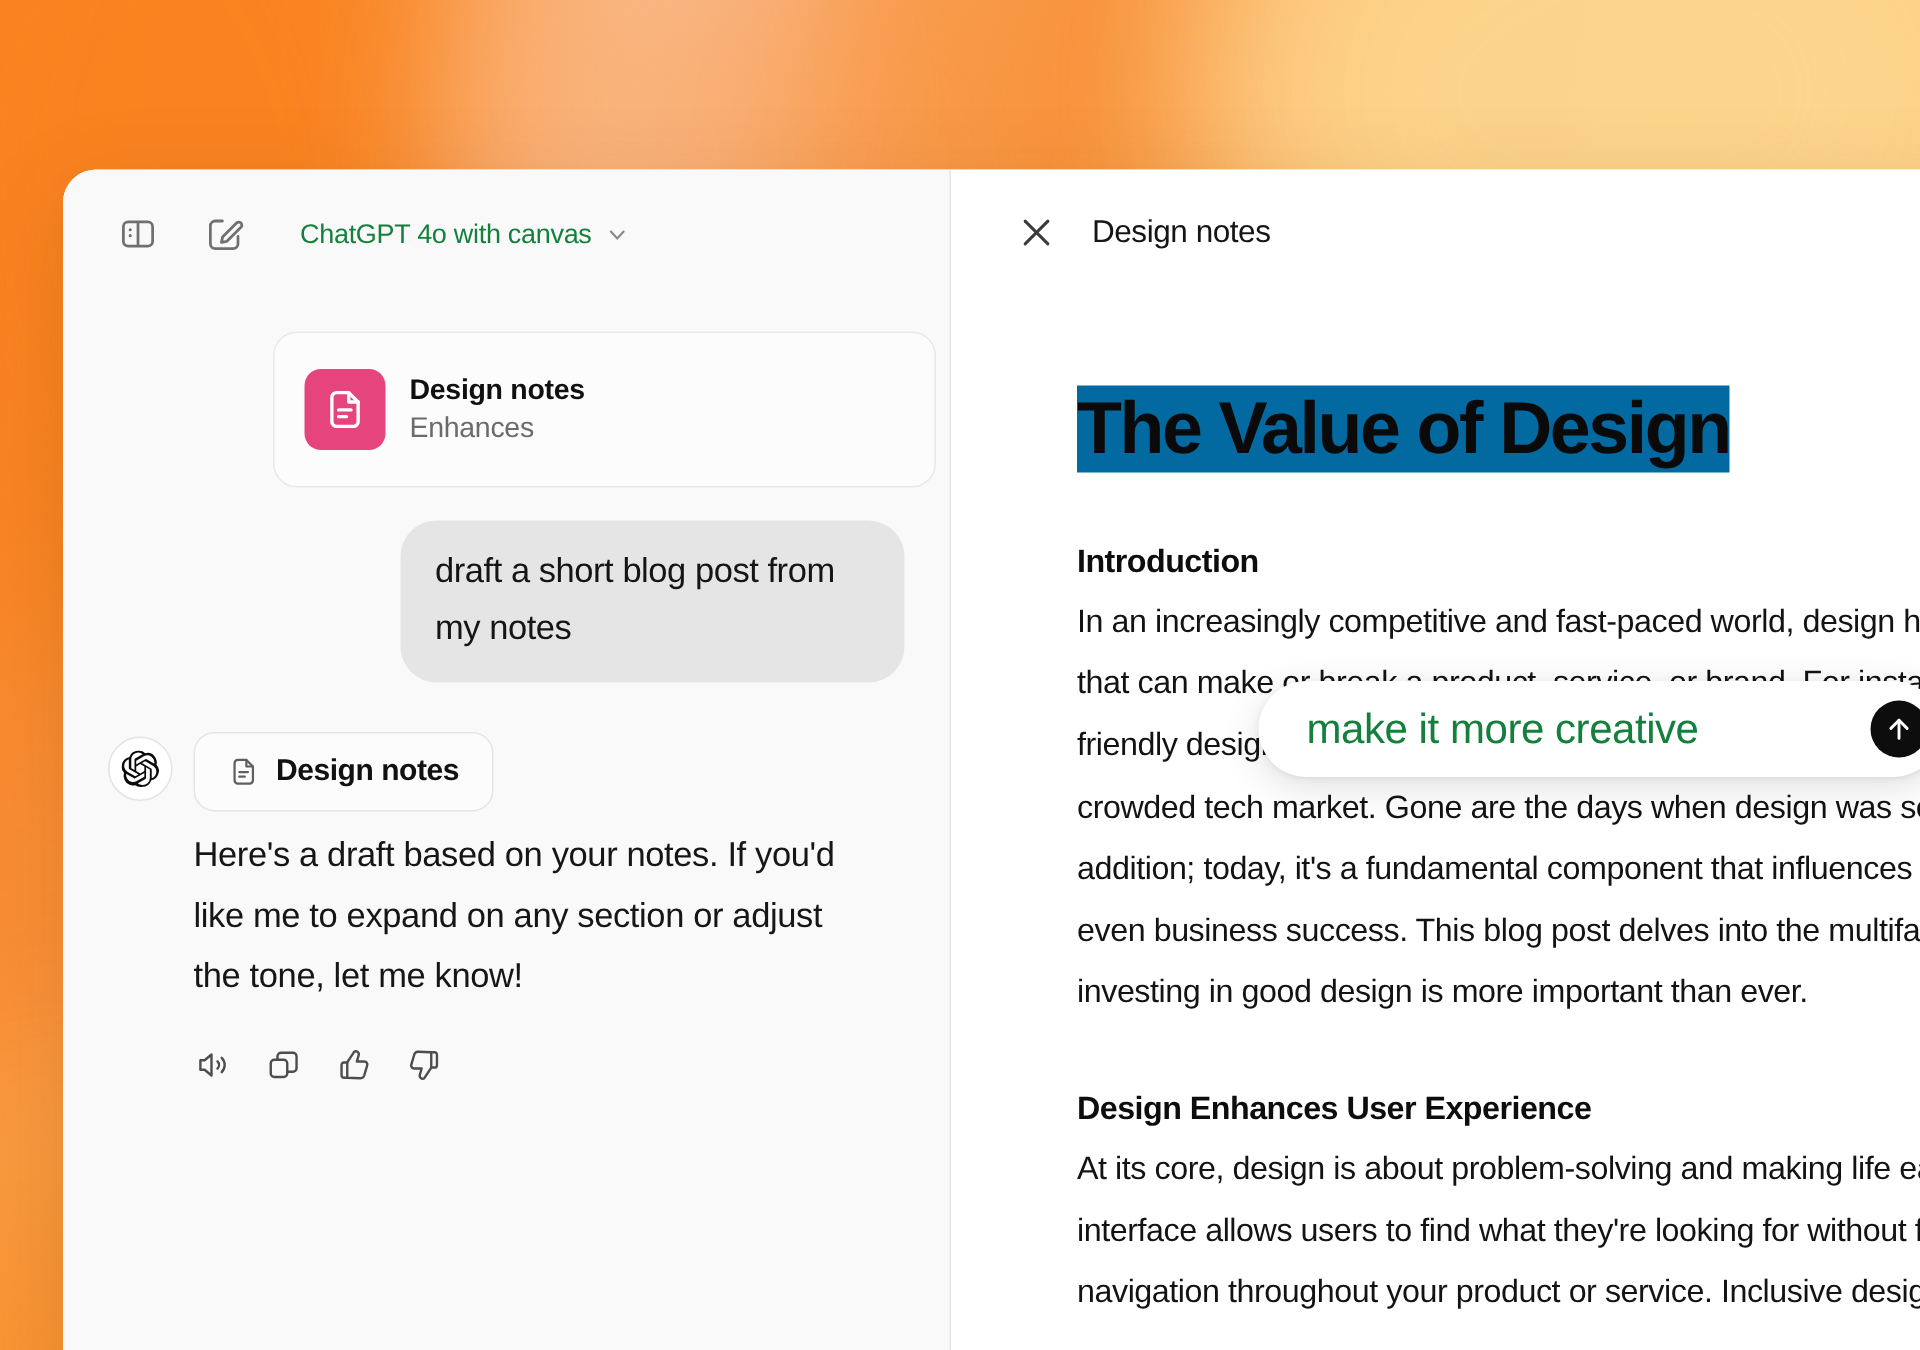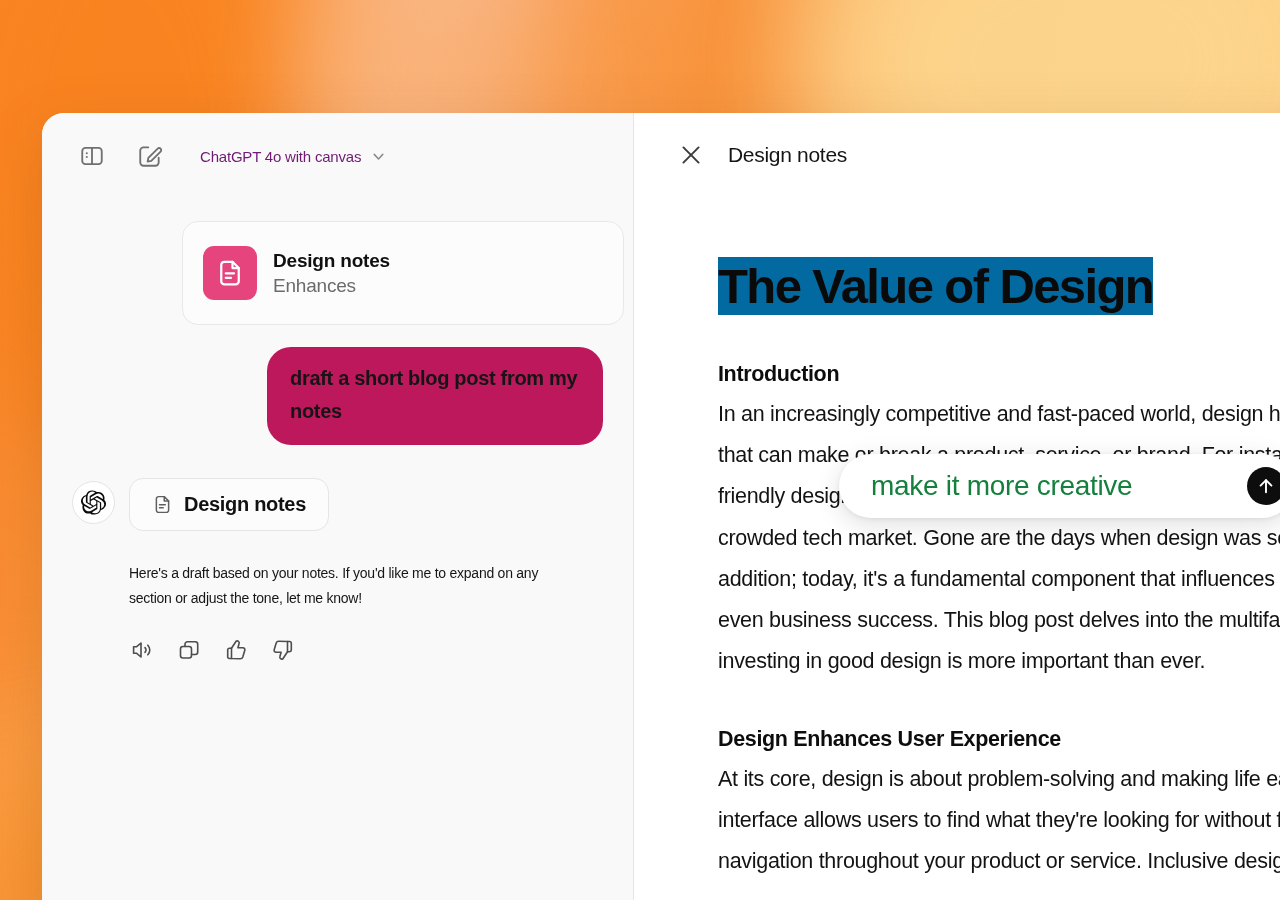--- a/index.html
+++ b/index.html
@@ -75,22 +75,22 @@
     border-radius: 8px;
     color: #707070;
   }
   .model-picker {
     display: flex; align-items: center; gap: 9px;
     padding: 4px 10px 4px 6px;
     border-radius: 10px;
     margin-left: 6px;
   }
   .model-name {
-    font-size: 15px;
-    color: #701a75;
+    font-size: 18px;
+    color: #15803d;
     letter-spacing: -.2px;
     white-space: nowrap;
   }
   .chev { color: #8A8A8A; display: flex; }
 
   .chat-body {
     flex: 1;
     padding: 0 30px;
     overflow: hidden;
   }
@@ -116,28 +116,27 @@
     flex: 0 0 54px;
   }
   .doc-meta { display: flex; flex-direction: column; gap: 3px; }
   .doc-title { font-size: 19px; font-weight: bold; color: #101010; letter-spacing: -.2px; }
   .doc-sub   { font-size: 19px; color: #6B6B6B; letter-spacing: -.2px; }
 
   
   .user-row { display: flex; justify-content: flex-end; margin-top: 22px; }
   .user-bubble {
     max-width: 336px;
-    background: #be185d;
+    background: #e5e5e5;
     border-radius: 24px;
     padding: 15px 23px 17px;
-    font-size: 20px;
+    font-size: 23px;
     line-height: 1.65;
     color: #151515;
     letter-spacing: -.3px;
-    font-weight: bold;
   }
 
   
   .assistant-row { display: flex; gap: 14px; margin-top: 33px; }
   .avatar {
     width: 43px; height: 43px; flex: 0 0 43px;
     border-radius: 50%;
     border: 1px solid #E3E3E3;
     background: #fff;
     display: flex; align-items: center; justify-content: center;
@@ -147,22 +146,22 @@
   .doc-chip {
     display: inline-flex; align-items: center; gap: 11px;
     height: 53px;
     padding: 0 22px;
     border: 1px solid #E5E5E5;
     border-radius: 14px;
     background: #FCFCFC;
   }
   .doc-chip-label { font-size: 20px; font-weight: bold; color: #111; letter-spacing: -.3px; }
   .assistant-text {
-    margin-top: 30px;
-    font-size: 14px;
+    margin-top: 8px;
+    font-size: 23px;
     line-height: 1.77;
     color: #161616;
     letter-spacing: -.25px;
     max-width: 452px;
   }
   .msg-actions {
     display: flex; gap: 21px; margin-top: 26px; color: #4D4D4D;
   }
   .msg-actions > span { display: flex; width: 26px; height: 26px; align-items: center; justify-content: center; }
 

